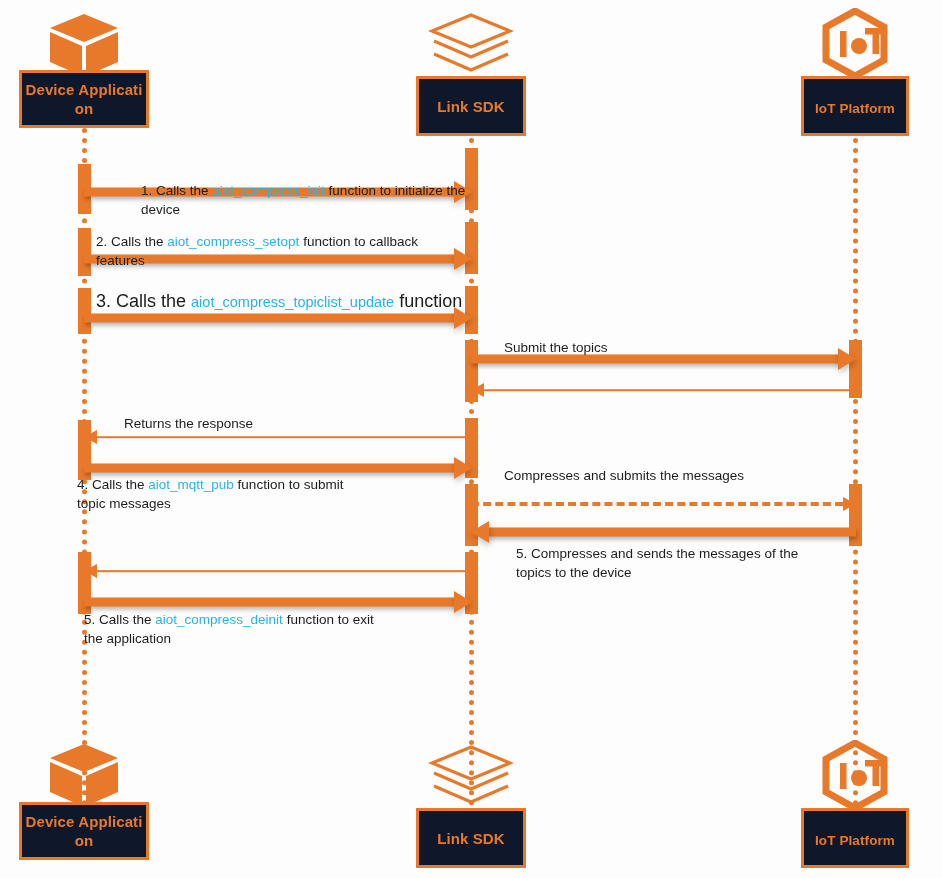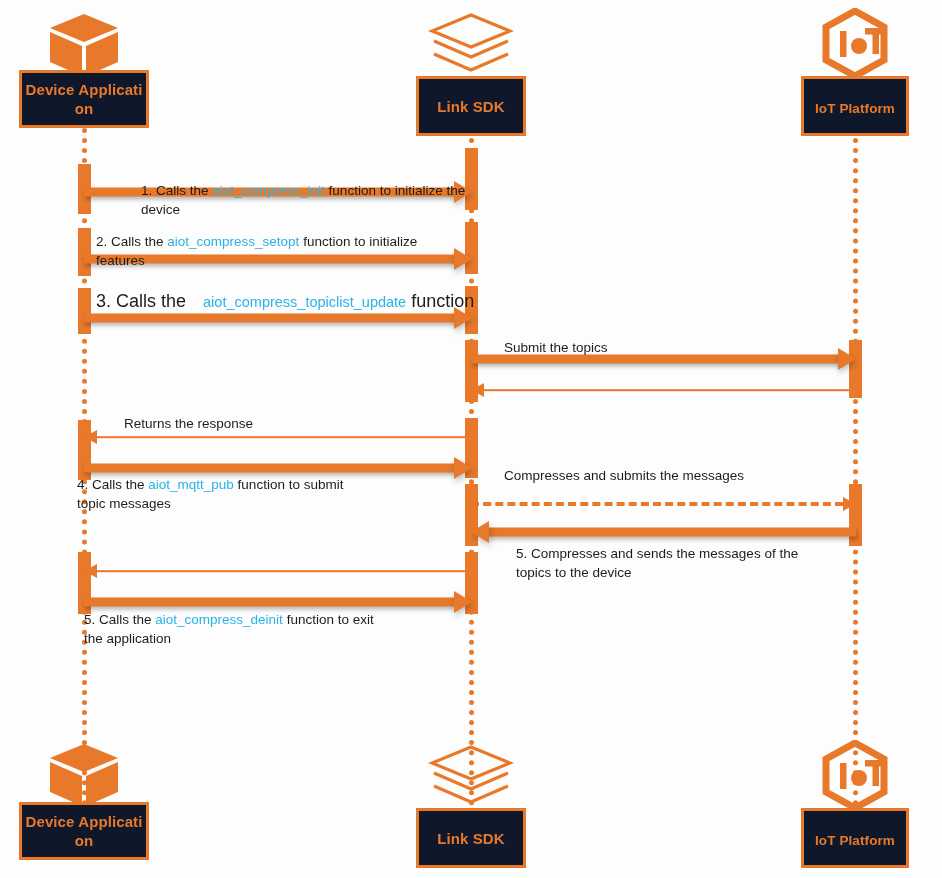--- a/index.html
+++ b/index.html
@@ -123,21 +123,21 @@
     color:#1d1d1d;
     font-size:13.5px;
     line-height:19px;
     white-space:normal;
   }
   .msg.big{
     font-size:18px;
     line-height:25px;
   }
   .fn{ color:#29B3E8; }
-  .msg.big .fn{ font-size:14.5px;margin-left:12px; }
+  .msg.big .fn{ font-size:14.5px; }
   .nowrapclip{ white-space:nowrap; overflow:visible; }
 </style>
 </head>
 <body>
 
 <div id="canvas">
 
   <div class="lifeline" style="left:82px; top:128px; height:678px;"></div>
   <div class="lifeline" style="left:469px; top:128px; height:678px;"></div>
   <div class="lifeline" style="left:853px; top:128px; height:678px;"></div>
@@ -254,21 +254,21 @@
     <div class="shaft" style="width:372px;"></div>
     <div class="head right"></div>
   </div>
 
   <div class="msg" style="left:96px; top:181px; width:370px;margin-left:45px;">
     <span>1. Calls the </span><span class="fn">aiot_compress_init</span><span> function to initialize the</span>
     <div>device</div>
   </div>
 
   <div class="msg" style="left:96px; top:232px; width:375px;">
-    <span>2. Calls the </span><span class="fn">aiot_compress_setopt</span><span> function to initialize</span>
+    <span>2. Calls the </span><span class="fn">aiot_compress_setopt</span><span> function to callback</span>
     <div>features</div>
   </div>
 
   <div class="msg big" style="left:96px; top:289px; width:390px;">
     <div class="nowrapclip">
       <span>3. Calls the </span><span class="fn">aiot_compress_topiclist_update</span><span> function</span>
     </div>
   </div>
 
   <div class="msg" style="left:504px; top:338px; width:330px;">Submit the topics</div>

